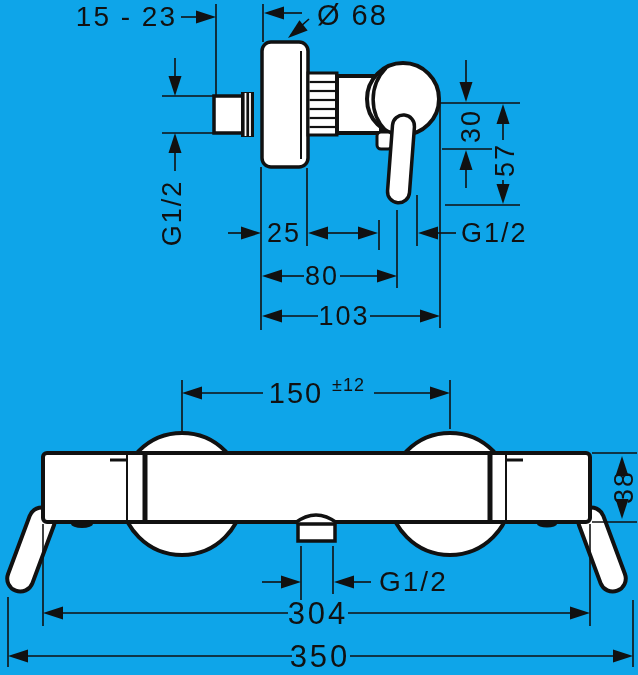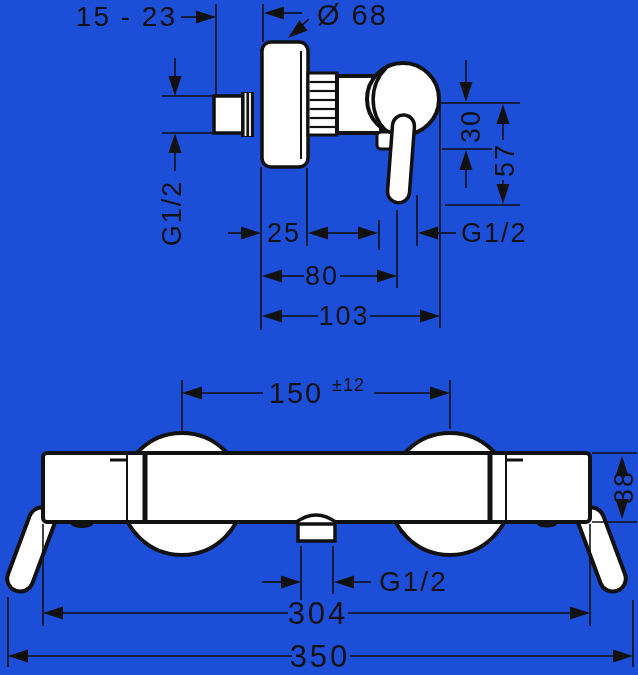--- a/index.html
+++ b/index.html
@@ -1,16 +1,16 @@
 <!DOCTYPE html>
 <html><head>
 <meta charset="utf-8">
 <style>
   html,body{margin:0;padding:0;background:#fff;}
-  #stage{width:638px;height:675px;background:#1d4ed8;position:relative;overflow:hidden;}
+  #stage{width:638px;height:675px;background:#0ea5e9;position:relative;overflow:hidden;}
   svg{display:block;}
   text{font-family:"Liberation Sans","DejaVu Sans",sans-serif;fill:#111;}
   .t27{font-size:27px;letter-spacing:2px;}
   .t28{font-size:28px;letter-spacing:2px;}
   .t29{font-size:29px;letter-spacing:2px;}
   .t31{font-size:31px;letter-spacing:3px;}
   .t18{font-size:18px;letter-spacing:1px;}
   .ln{stroke:#111;stroke-width:1.6;fill:none;}
   .fx4{stroke:#111;stroke-width:4;fill:#fff;}
   .fx35{stroke:#111;stroke-width:3.5;fill:#fff;}

